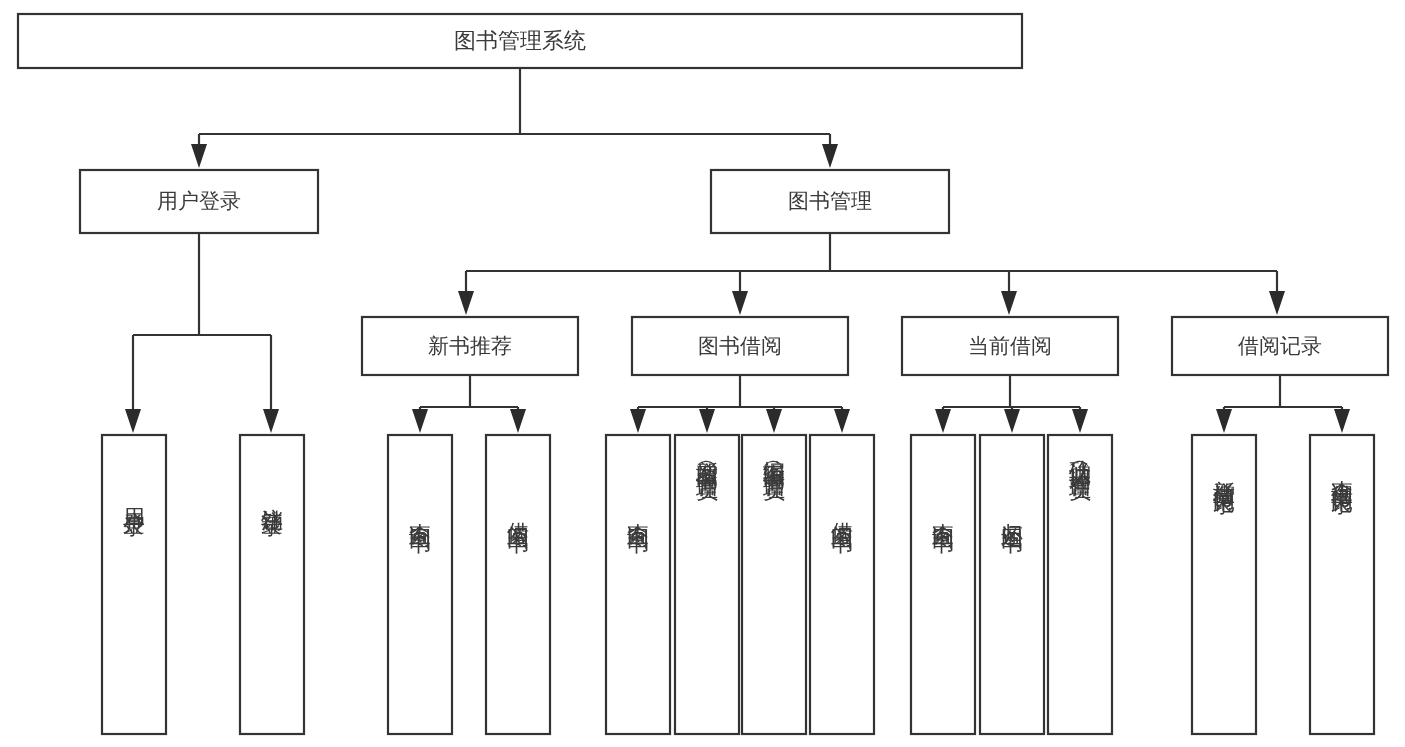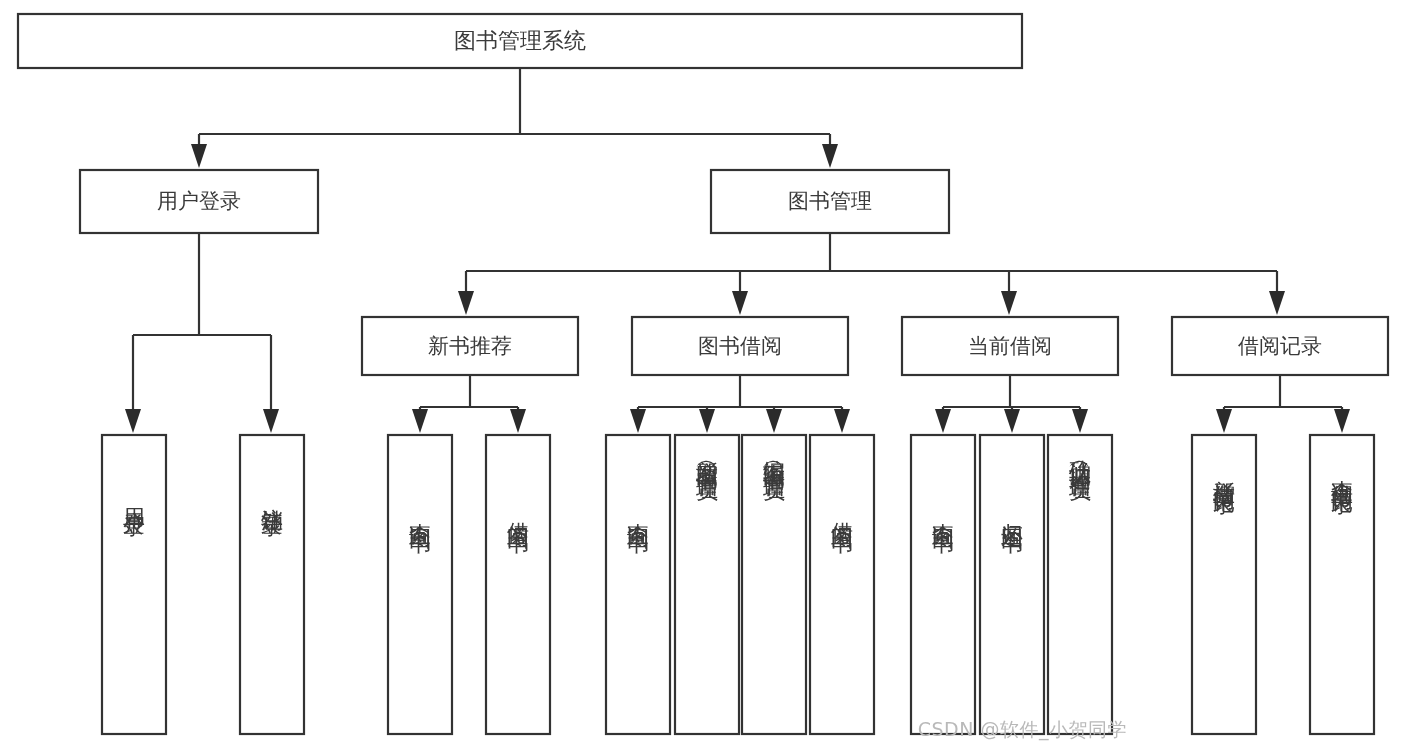--- a/index.html
+++ b/index.html
@@ -237,15 +237,14 @@
   <div class="vlabel-wrap" style="left:1048px; top:442px; width:64px; height:292px;">
     <span class="vlabel">确认归还（管理员）</span>
   </div>
   <div class="vlabel-wrap" style="left:1192px; top:462px; width:64px; height:272px;">
     <span class="vlabel">新增借阅记录</span>
   </div>
   <div class="vlabel-wrap" style="left:1310px; top:462px; width:64px; height:272px;">
     <span class="vlabel">查询借阅记录</span>
   </div>
 
-  <div class="watermark">CSDN @软件_小贺同学</div>
 
 </div>
 
 </body></html>

